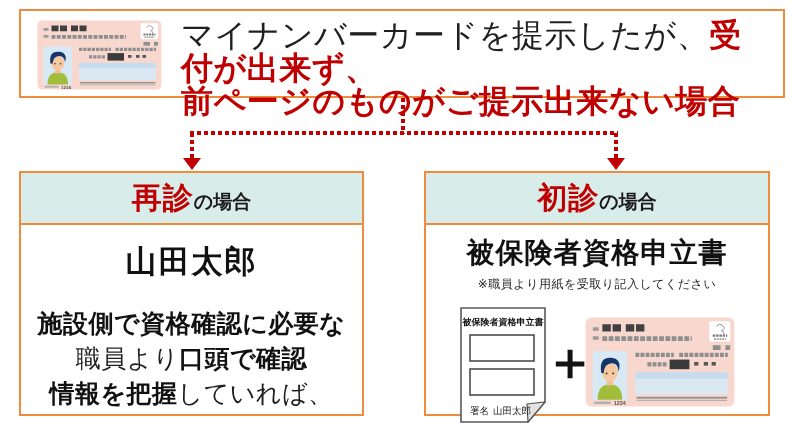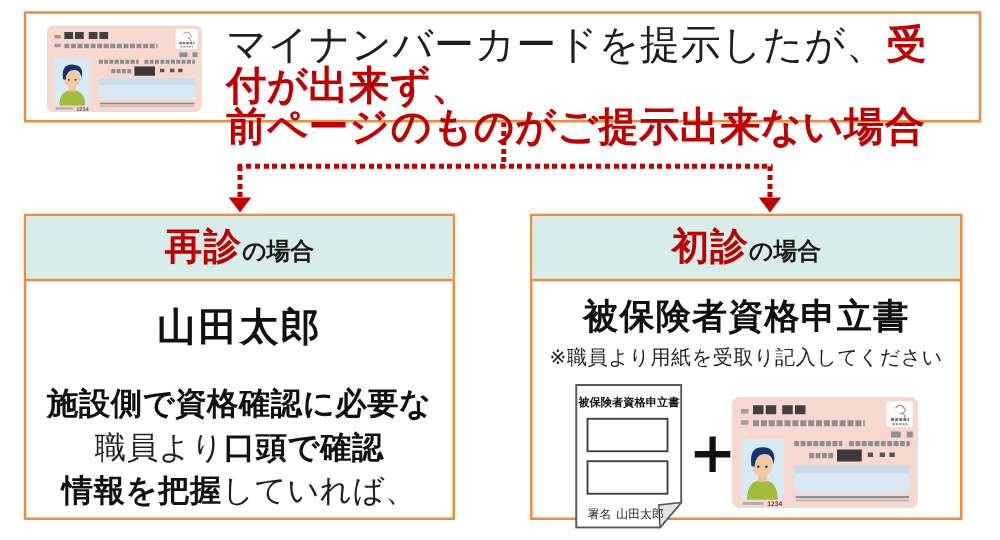--- a/index.html
+++ b/index.html
@@ -39,21 +39,21 @@
   .case-body{position:relative;width:100%;height:191px;text-align:center;}
 
   
   .big-title{margin-top:16px;font-size:31px;font-weight:800;letter-spacing:2px;color:#111;}
   #revisit-para{margin-top:23px;font-size:25px;line-height:35px;letter-spacing:0.5px;}
   .b{font-weight:800;color:#111;}
   .r{font-weight:400;color:#1f1f1f;}
 
   
   #fv-title{margin-top:9px;font-size:28px;font-weight:800;letter-spacing:1px;color:#111;}
-  #fv-note{margin-top:4px;font-size:16px;color:#1f1f1f;letter-spacing:0.5px;}
+  #fv-note{margin-top:4px;font-size:12px;color:#1f1f1f;letter-spacing:0.5px;}
   #fv-figure{position:absolute;left:0;top:71px;width:100%;height:120px;}
   #fv-form{position:absolute;left:34px;top:2px;}
   #fv-plus{position:absolute;left:118px;top:26px;width:46px;height:60px;
     font-size:52px;font-weight:900;line-height:60px;color:#111;text-align:center;}
   #fv-card{position:absolute;left:159px;top:12px;width:150px;height:90px;}
 </style>
 </head>
 <body>
 
 <div id="stage">

